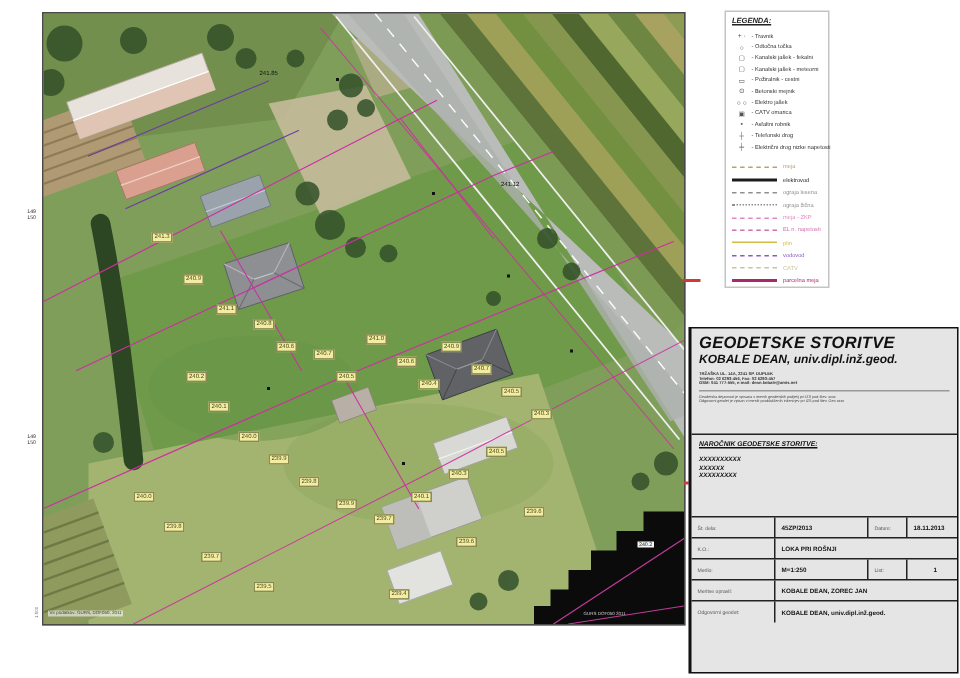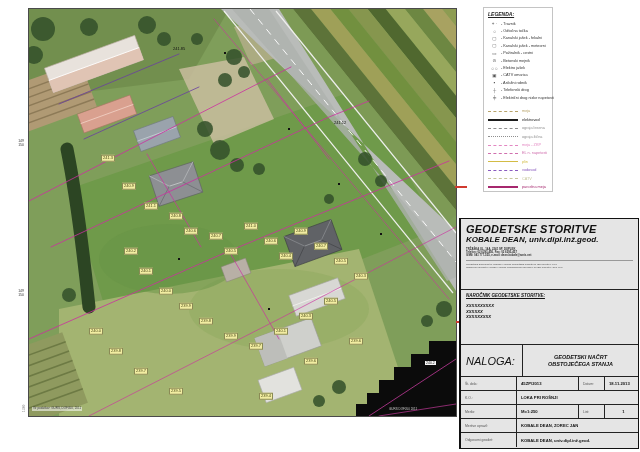--- a/index.html
+++ b/index.html
@@ -397,27 +397,20 @@
 
     <div id="client" class="tb-sec">
       <div class="client-h">NAROČNIK GEODETSKE STORITVE:</div>
       <div class="client-lines" id="client-lines">
           <div>XXXXXXXXXX</div>
           <div>XXXXXX</div>
           <div>XXXXXXXXX</div>
         </div>
     </div>
 
-    <div id="naloga" class="tb-sec">
-      <div class="naloga-l">NALOGA:</div>
-      <div class="naloga-r">
-        <span>GEODETSKI NAČRT</span>
-        <span>OBSTOJEČEGA STANJA</span>
-      </div>
-    </div>
 
     <div class="tb-row tb-sec">
       <div class="cell cell-lab">Št. dela:</div>
       <div class="cell cell-val cell-val-mid">45ZP/2013</div>
       <div class="cell cell-lab-sm">Datum:</div>
       <div class="cell cell-val cell-val-end">18.11.2013</div>
     </div>
 
     <div class="tb-row tb-sec">
       <div class="cell cell-lab">K.O.:</div>

